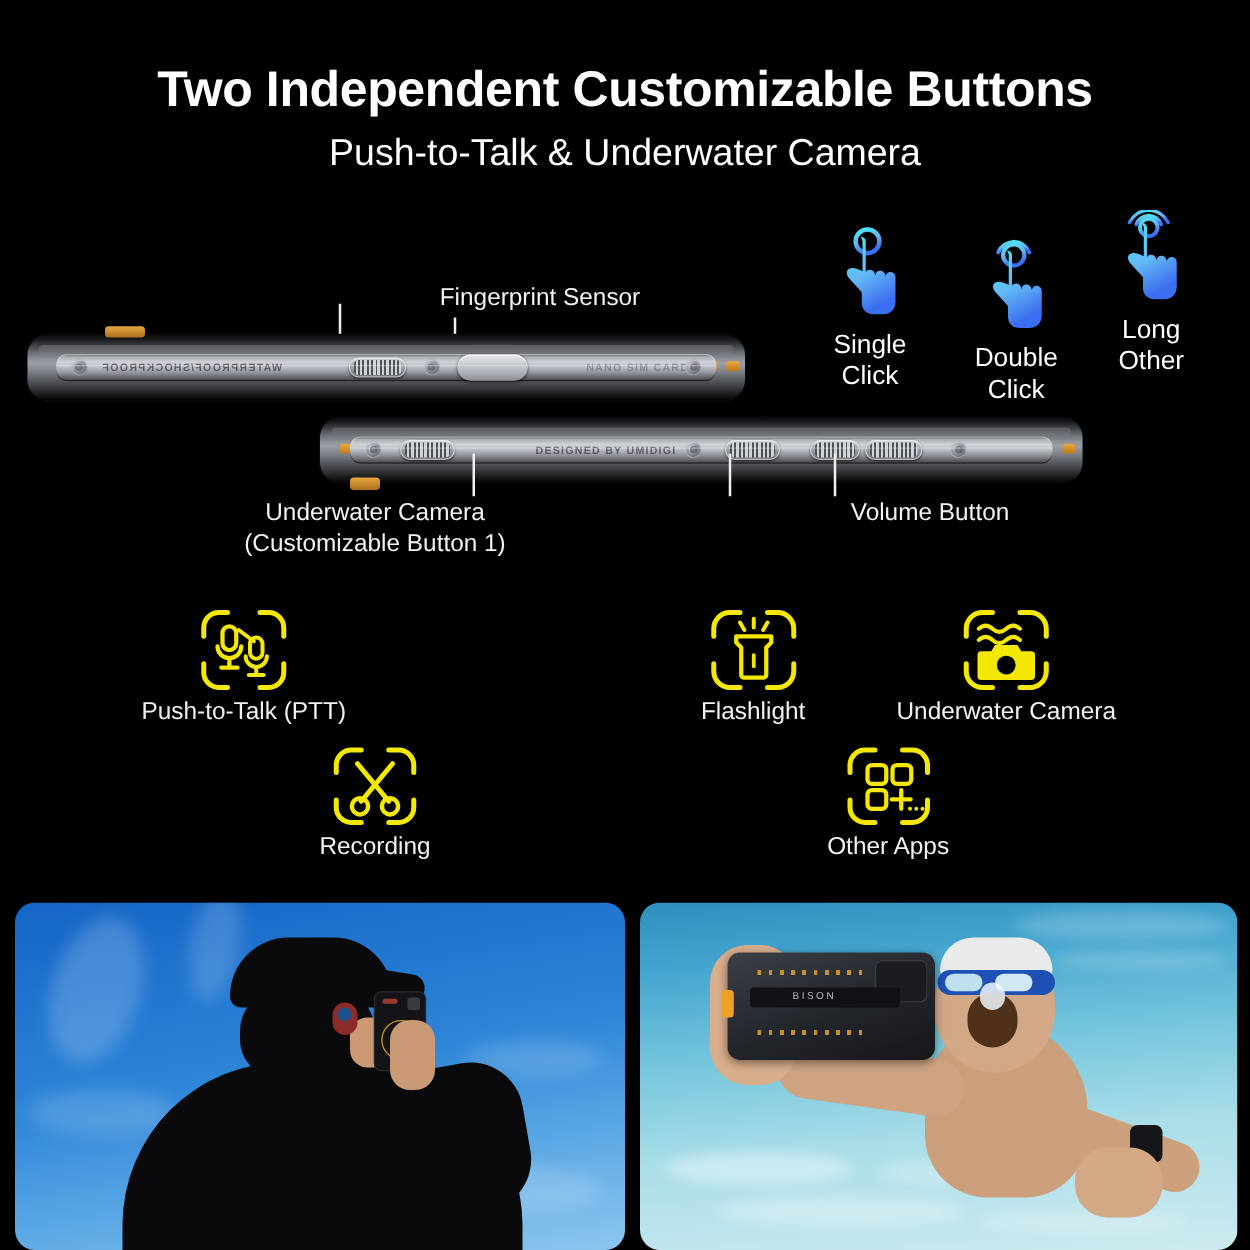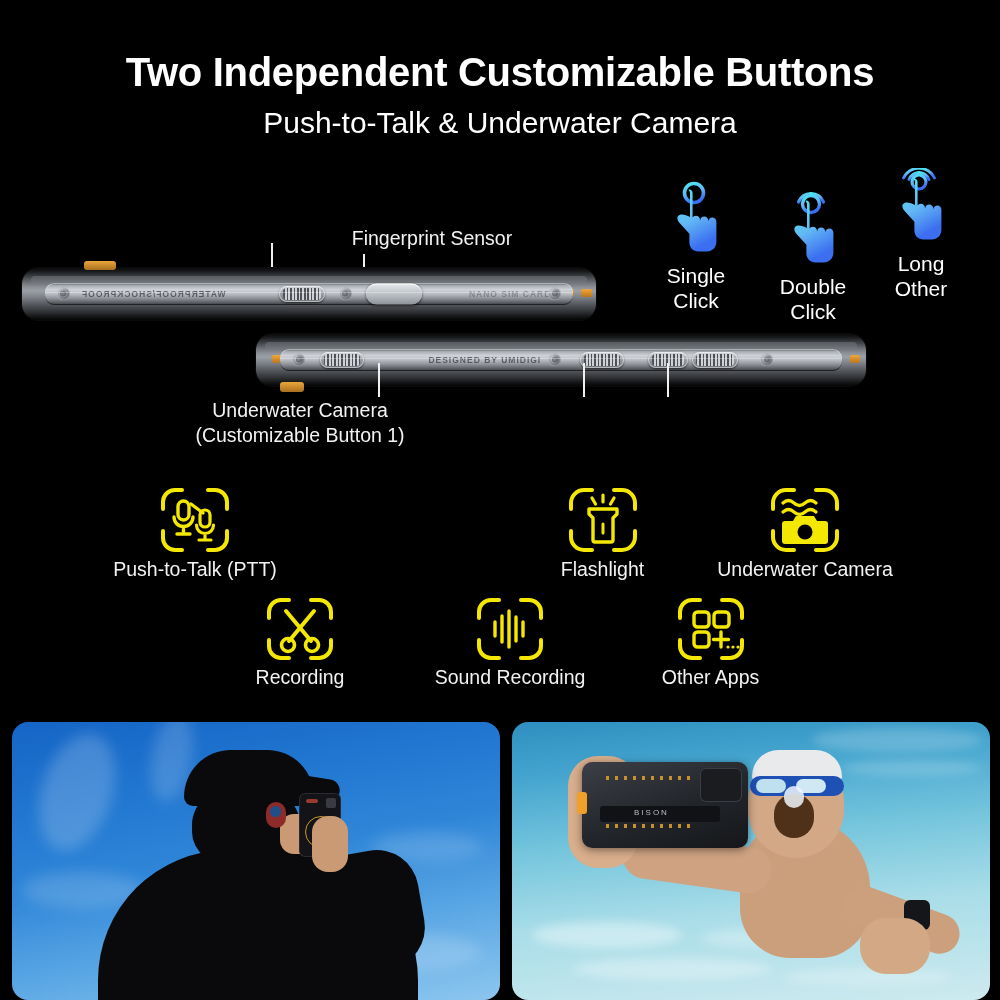--- a/index.html
+++ b/index.html
@@ -122,20 +122,23 @@
   </div>
 
   <div class="leader" style="left:378px;top:363px;height:34px;"></div>
   <div class="leader" style="left:583px;top:363px;height:34px;"></div>
   <div class="leader" style="left:667px;top:363px;height:34px;"></div>
 
   <div class="callout" style="left:156px;top:398px;width:288px;">
     <div>Underwater Camera</div>
     <div>(Customizable Button 1)</div>
   </div>
+  <div class="callout" style="left:644px;top:398px;width:200px;">
+    <div>Volume Button</div>
+  </div>
 
   <div class="gest" style="left:641px;top:180px;">
     <svg width="66" height="78" viewBox="0 0 66 78">
       <defs>
           <linearGradient id="gg1" x1="0" y1="0" x2="0.35" y2="1">
         <stop offset="0%" stop-color="#4ae8f2"></stop>
             <stop offset="55%" stop-color="#63b8f5"></stop>
             <stop offset="100%" stop-color="#3b6ef0"></stop>
       </linearGradient>
         </defs>
@@ -221,33 +224,20 @@
   <div class="feat" style="left:230px;top:596px;width:140px;">
     <svg width="70" height="66" viewBox="0 0 70 66">
       <path d="M24 4 H16 a12 12 0 0 0-12 12 v6 M4 44 v6 a12 12 0 0 0 12 12 h8 M46 4 h8 a12 12 0 0 1 12 12 v6 M66 44 v6 a12 12 0 0 1-12 12 h-8" fill="none" stroke="#f5e800" stroke-width="4" stroke-linecap="round"></path>
       <path d="M21 15 L46 45 M49 15 L24 45" stroke="#f5e800" stroke-width="4" stroke-linecap="round"></path>
       <circle cx="23" cy="49" r="6.5" fill="none" stroke="#f5e800" stroke-width="3.6"></circle>
       <circle cx="47" cy="49" r="6.5" fill="none" stroke="#f5e800" stroke-width="3.6"></circle>
     </svg>
     <div class="cap">Recording</div>
   </div>
 
-  <div class="feat" style="left:420px;top:596px;width:180px;">
-    <svg width="70" height="66" viewBox="0 0 70 66">
-      <path d="M24 4 H16 a12 12 0 0 0-12 12 v6 M4 44 v6 a12 12 0 0 0 12 12 h8 M46 4 h8 a12 12 0 0 1 12 12 v6 M66 44 v6 a12 12 0 0 1-12 12 h-8" fill="none" stroke="#f5e800" stroke-width="4" stroke-linecap="round"></path>
-      <g stroke="#f5e800" stroke-width="3.4" stroke-linecap="round">
-        <path d="M20 26 v14"></path>
-          <path d="M27 20 v26"></path>
-          <path d="M34 15 v36"></path>
-        <path d="M41 21 v24"></path>
-          <path d="M48 26 v14"></path>
-      </g>
-    </svg>
-    <div class="cap">Sound Recording</div>
-  </div>
 
   <div class="feat" style="left:638px;top:596px;width:145px;">
     <svg width="70" height="66" viewBox="0 0 70 66">
       <path d="M24 4 H16 a12 12 0 0 0-12 12 v6 M4 44 v6 a12 12 0 0 0 12 12 h8 M46 4 h8 a12 12 0 0 1 12 12 v6 M66 44 v6 a12 12 0 0 1-12 12 h-8" fill="none" stroke="#f5e800" stroke-width="4" stroke-linecap="round"></path>
       <rect x="18" y="16" width="15" height="15" rx="3.5" fill="none" stroke="#f5e800" stroke-width="3.4"></rect>
       <rect x="38" y="16" width="15" height="15" rx="3.5" fill="none" stroke="#f5e800" stroke-width="3.4"></rect>
       <rect x="18" y="36" width="15" height="15" rx="3.5" fill="none" stroke="#f5e800" stroke-width="3.4"></rect>
       <path d="M45 36 v15 M37.5 43.5 h15" stroke="#f5e800" stroke-width="3.4" stroke-linecap="round"></path>
       <g fill="#f5e800">
           <circle cx="52" cy="51" r="1.6"></circle>
@@ -301,21 +291,21 @@
     <div style="position:absolute;left:244px;top:57px;width:30px;height:14px;border-radius:7px;background:#bfe0ef;"></div>
     <div style="position:absolute;left:284px;top:57px;width:30px;height:14px;border-radius:7px;background:#cfe8f4;"></div>
     <div style="position:absolute;left:262px;top:72px;width:40px;height:44px;border-radius:20px;background:#4f3018;"></div>
     <div style="position:absolute;left:272px;top:64px;width:20px;height:22px;border-radius:10px;background:#eef6fa;opacity:.85;"></div>
 
     <div class="skin" style="left:110px;top:118px;width:150px;height:46px;border-radius:24px;transform:rotate(8deg);background:#cfa382;"></div>
     <div class="skin" style="left:56px;top:34px;width:70px;height:112px;border-radius:30px;background:#d8ae8c;"></div>
     <div style="position:absolute;left:70px;top:40px;width:166px;height:86px;border-radius:10px;background:linear-gradient(160deg,#3c4046,#22252a 55%,#15171a);box-shadow:0 2px 8px rgba(0,0,0,.45);">
       <div style="position:absolute;left:-5px;top:30px;width:10px;height:22px;border-radius:3px;background:#f0a028;"></div>
       <div style="position:absolute;right:6px;top:6px;width:42px;height:34px;border-radius:6px;background:#1a1c20;box-shadow:inset 0 0 0 1px #3a3e44;"></div>
-      <div style="position:absolute;left:18px;top:44px;width:120px;height:16px;border-radius:3px;background:#101215;">
+      <div style="position:absolute;left:18px;top:28px;width:120px;height:16px;border-radius:3px;background:#101215;">
         <span style="position:absolute;left:34px;top:2px;font-size:8px;letter-spacing:2px;color:#b9bdc2;font-family:'Liberation Sans',sans-serif;">BISON</span>
       </div>
       <div style="position:absolute;left:24px;top:14px;width:88px;height:4px;background:repeating-linear-gradient(90deg,#c7922b 0 3px,transparent 3px 9px);"></div>
       <div style="position:absolute;left:24px;top:62px;width:88px;height:4px;background:repeating-linear-gradient(90deg,#c7922b 0 3px,transparent 3px 9px);"></div>
     </div>
 
     <div class="skin" style="left:330px;top:178px;width:120px;height:40px;border-radius:20px;transform:rotate(20deg);background:#cda07d;"></div>
     <div style="position:absolute;left:392px;top:178px;width:26px;height:30px;border-radius:6px;background:#15161a;"></div>
     <div class="skin" style="left:348px;top:196px;width:70px;height:56px;border-radius:26px;background:#d3a884;"></div>
   </div>

